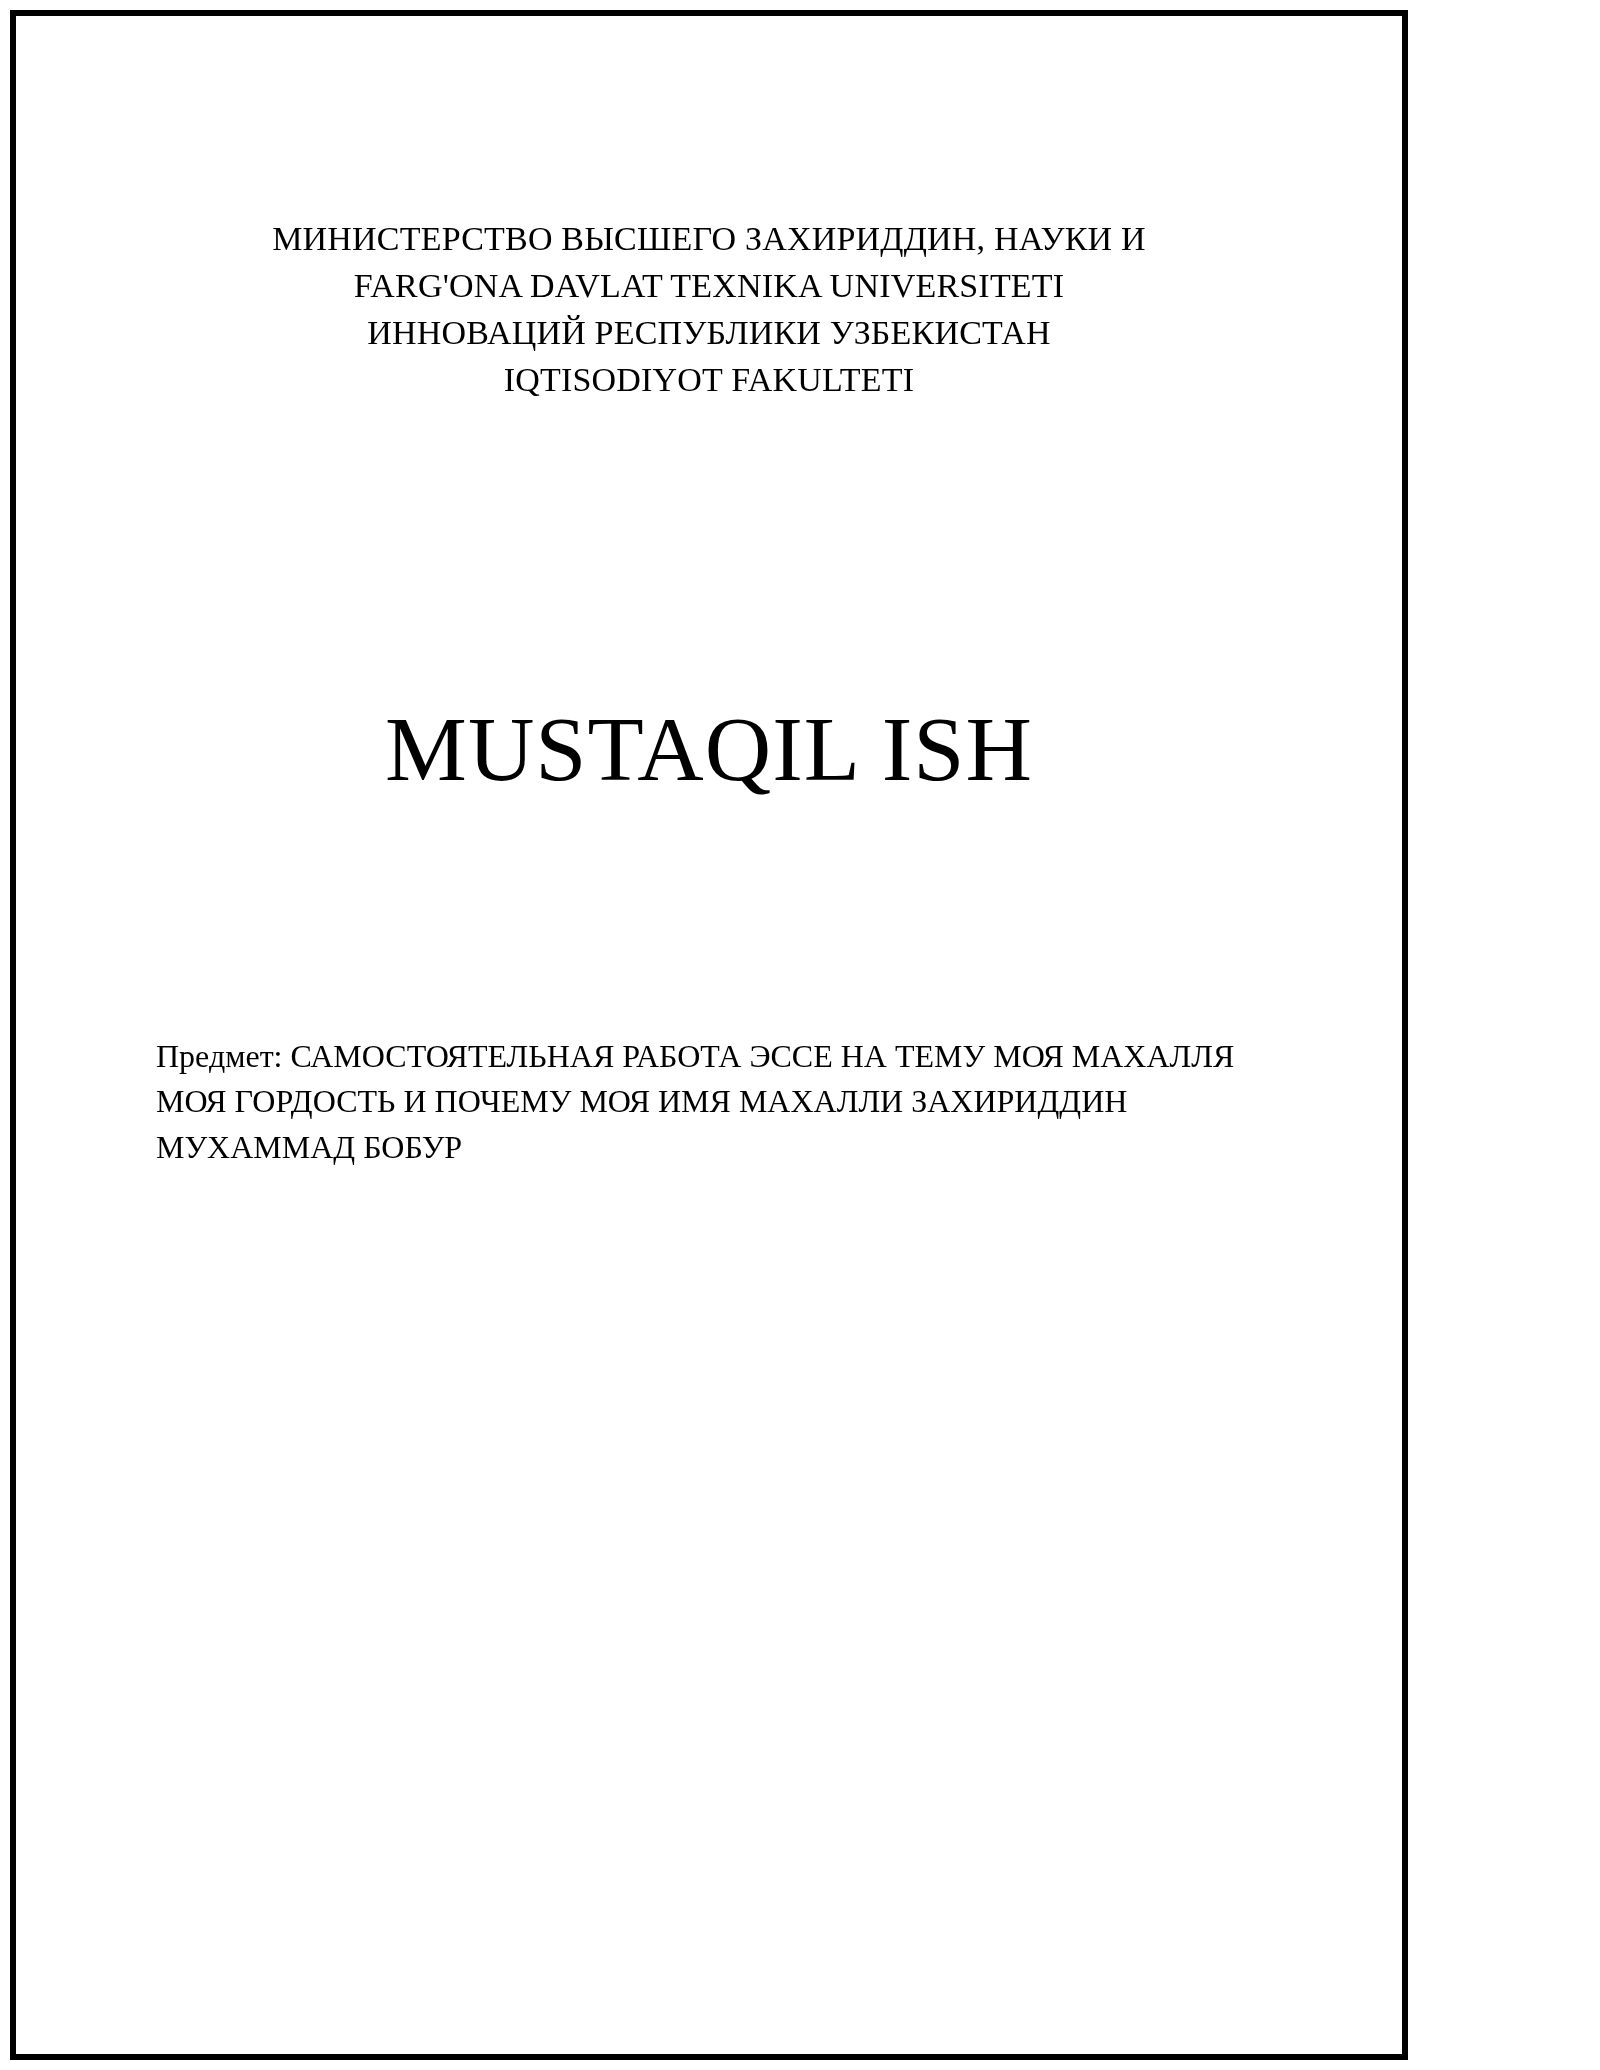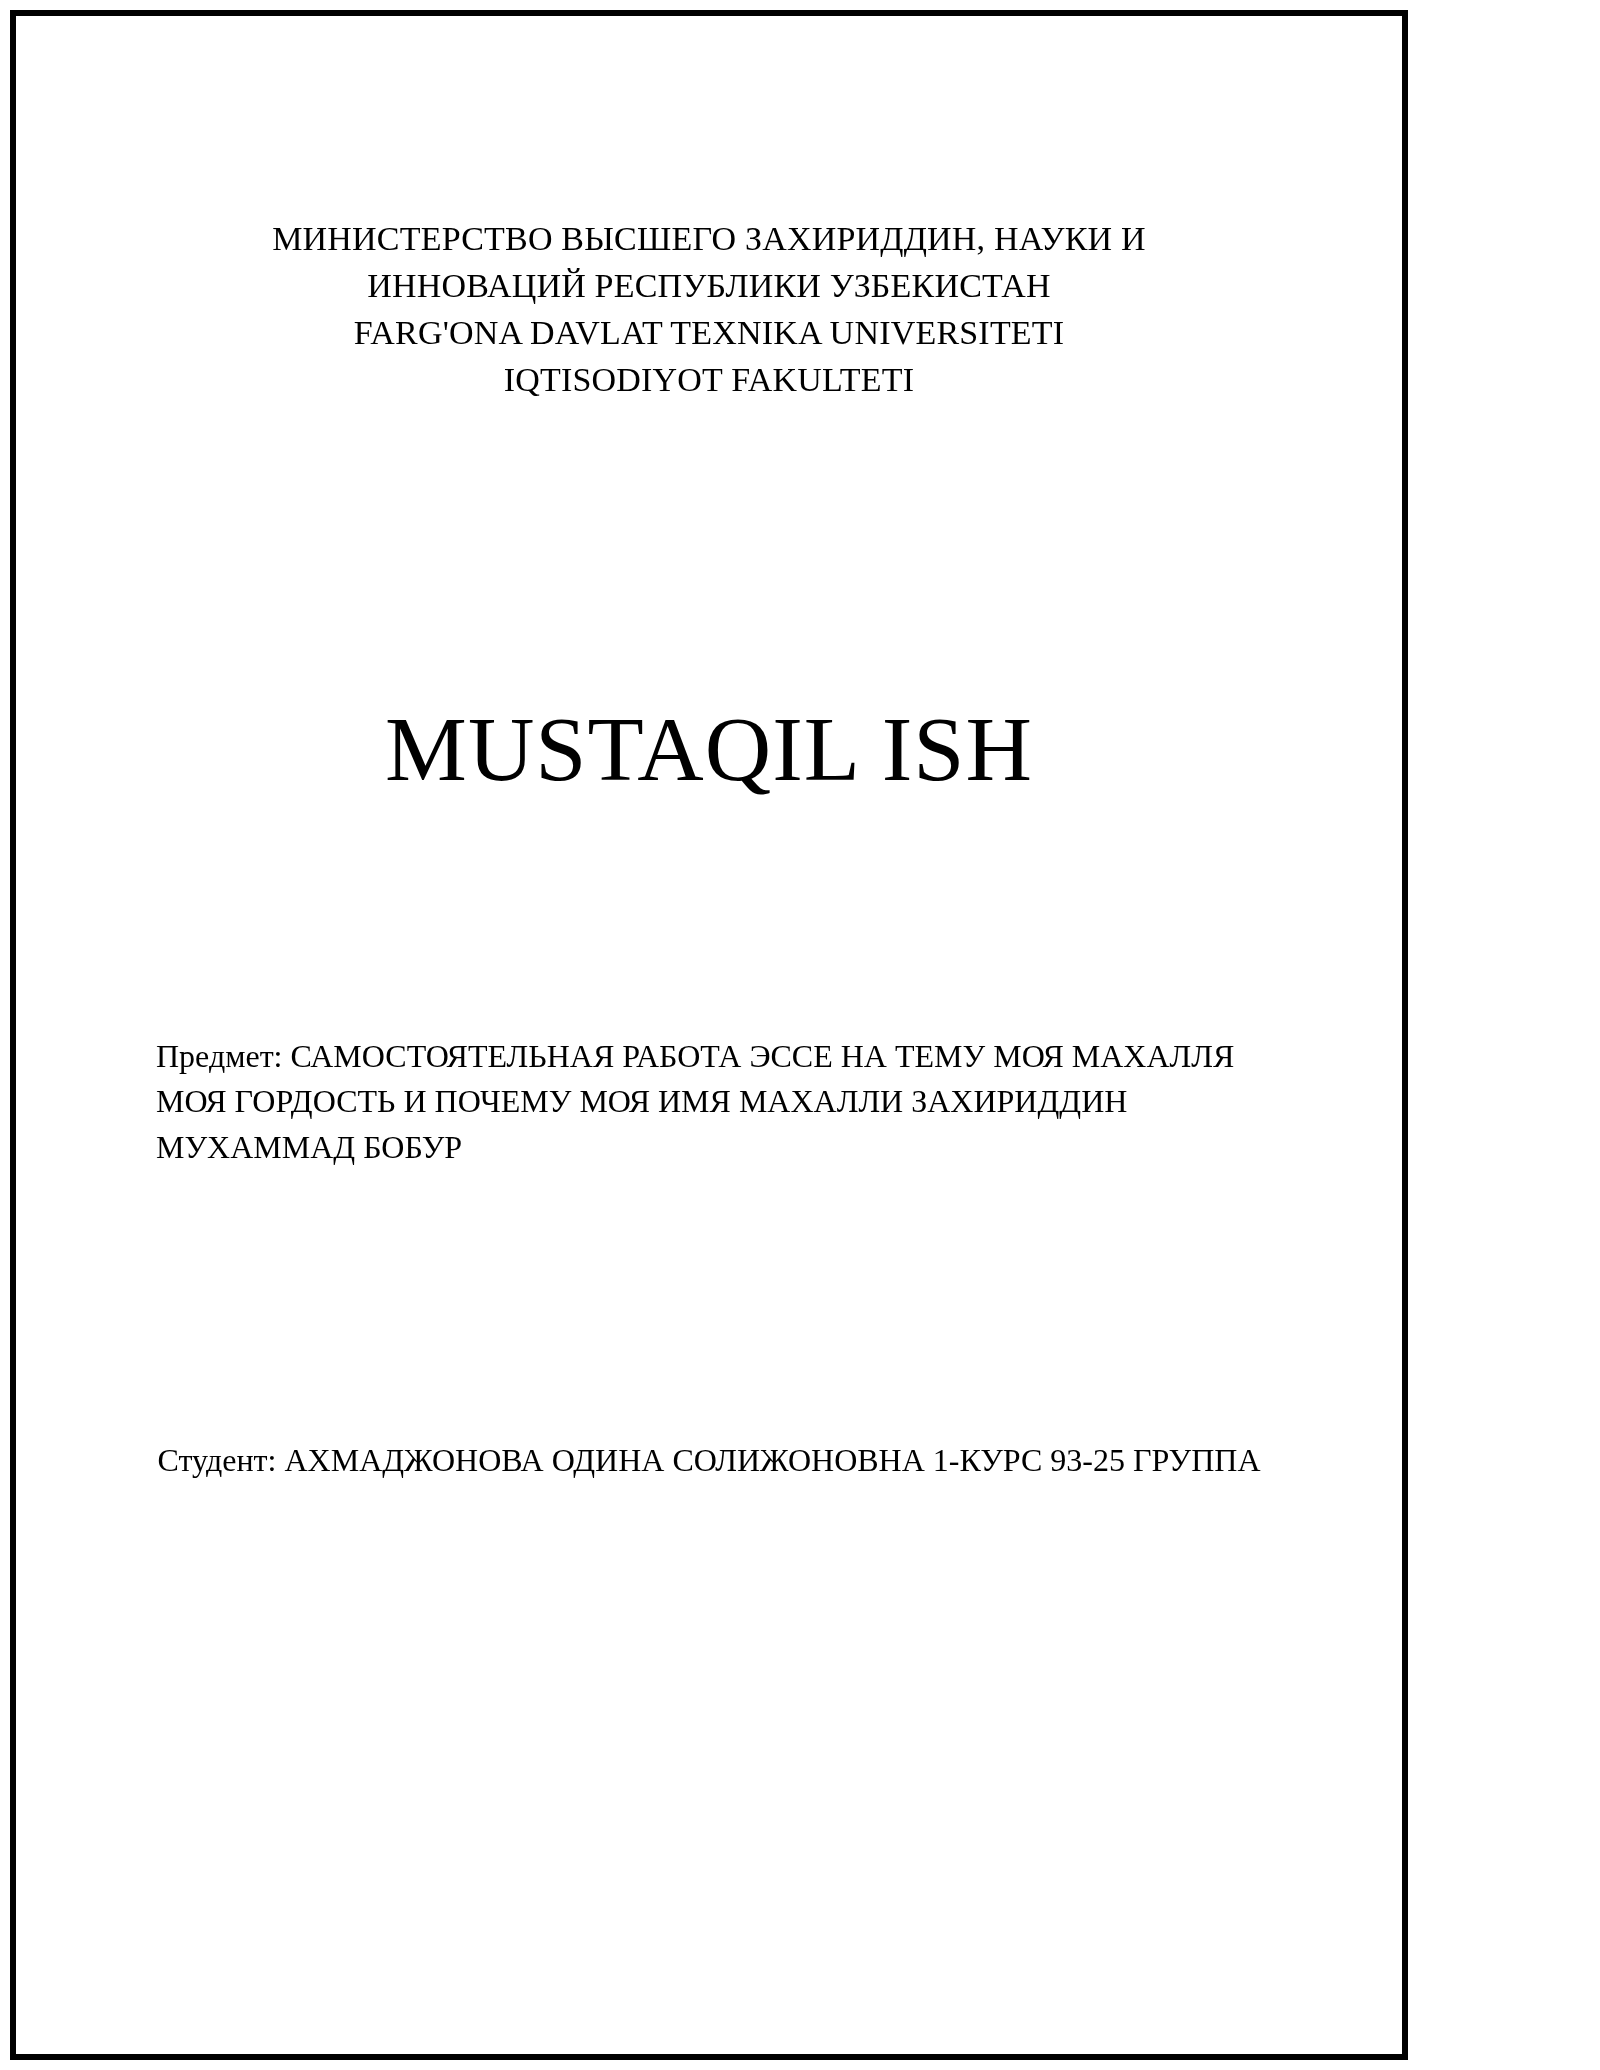--- a/index.html
+++ b/index.html
@@ -68,26 +68,25 @@
 </style>
 </head>
 <body>
 
 <div class="page-outer">
   <div class="page-sheet">
     <div class="page-inner">
 
       <div class="header-block">
         <div>МИНИСТЕРСТВО ВЫСШЕГО ЗАХИРИДДИН, НАУКИ И</div>
+        <div>FARG'ONA DAVLAT TEXNIKA UNIVERSITETI</div>
         <div>ИННОВАЦИЙ РЕСПУБЛИКИ УЗБЕКИСТАН</div>
-        <div>FARG'ONA DAVLAT TEXNIKA UNIVERSITETI</div>
         <div>IQTISODIYOT FAKULTETI</div>
       </div>
 
       <div class="main-title">MUSTAQIL ISH</div>
 
       <div class="subject-block">Предмет: САМОСТОЯТЕЛЬНАЯ РАБОТА ЭССЕ НА ТЕМУ МОЯ МАХАЛЛЯ МОЯ ГОРДОСТЬ И ПОЧЕМУ МОЯ ИМЯ МАХАЛЛИ ЗАХИРИДДИН МУХАММАД БОБУР</div>
 
-      <div class="student-block">Студент: АХМАДЖОНОВА ОДИНА СОЛИЖОНОВНА 1-КУРС 93-25 ГРУППА</div>
 
     </div>
   </div>
 </div>
 
 </body></html>

